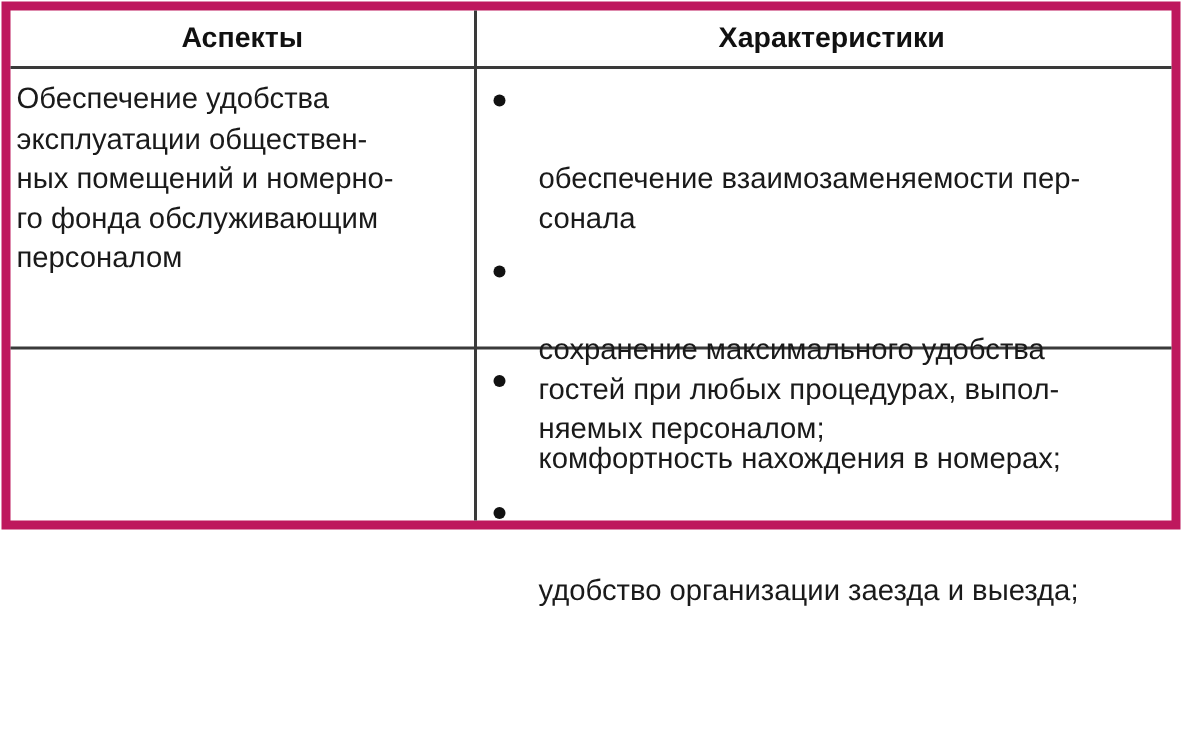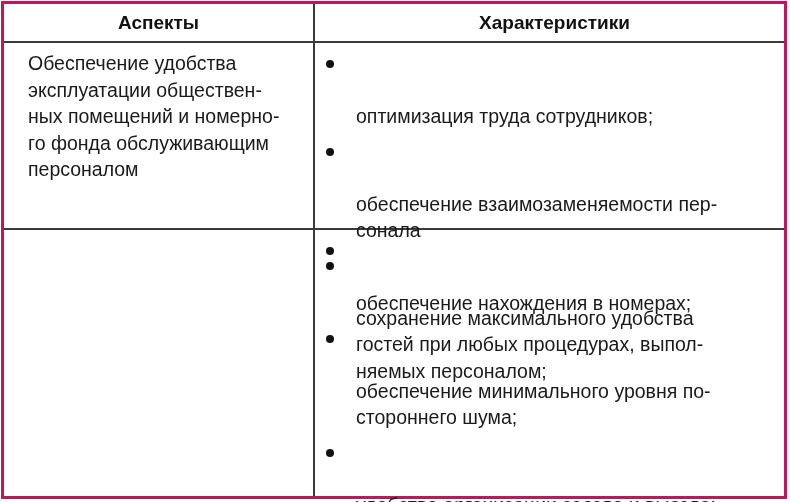--- a/index.html
+++ b/index.html
@@ -13,22 +13,22 @@
       overflow: hidden;
       position: relative;
       font-family: "Liberation Sans", sans-serif;
       color: #1a1a1a;
     }
     .table {
       position: absolute;
       left: 1px;
       top: 1px;
       width: 786px;
-      height: 498px;
-      border: 3px solid #be185d;
+      height: 352px;
+      border: 6px solid #be185d;
       box-sizing: border-box;
     }
     .col-divider {
       position: absolute;
       left: 309px;
       top: 0;
       bottom: 0;
       width: 2px;
       background: #3a3a3a;
     }
@@ -48,21 +48,21 @@
       justify-content: center;
       font-weight: bold;
       font-size: 19px;
       color: #111;
     }
     .hc-aspects { left: 0; width: 309px; }
     .hc-chars { left: 321px; right: 0; border-radius: 13px; }
 
     .aspect-cell {
       position: absolute;
-      left: 24px;
+      left: 4px;
       width: 296px;
       font-size: 19.5px;
       line-height: 26.5px;
       white-space: pre-line;
     }
     .char-cell {
       position: absolute;
       left: 311px;
       right: 0;
     }
@@ -96,44 +96,35 @@
   <div class="header-cell hc-chars">Характеристики</div>
 
   <div class="aspect-cell" style="top:46px;">Обеспечение удобства
 эксплуатации обществен-
 ных помещений и номерно-
 го фонда обслуживающим
 персоналом</div>
   <div class="char-cell" style="top:46px;">
     <div class="bullet-item">
       <span class="bullet-dot"></span>
-      <span>оптимизация труда сотрудников;</span>
-    </div>
-    <div class="bullet-item">
-      <span class="bullet-dot"></span>
       <span>обеспечение взаимозаменяемости пер-
 сонала</span>
     </div>
     <div class="bullet-item">
       <span class="bullet-dot"></span>
       <span>сохранение максимального удобства
 гостей при любых процедурах, выпол-
 няемых персоналом;</span>
     </div>
   </div>
 
   <div class="char-cell" style="top:233px;">
     <div class="bullet-item">
       <span class="bullet-dot"></span>
-      <span>обеспечение нахождения в номерах;</span>
-    </div>
-    <div class="bullet-item">
-      <span class="bullet-dot"></span>
-      <span>обеспечение минимального уровня по-
-стороннего шума;</span>
+      <span>комфортность нахождения в номерах;</span>
     </div>
     <div class="bullet-item">
       <span class="bullet-dot"></span>
       <span>удобство организации заезда и выезда;</span>
     </div>
 
   </div>
 </div>
 
 </body></html>

